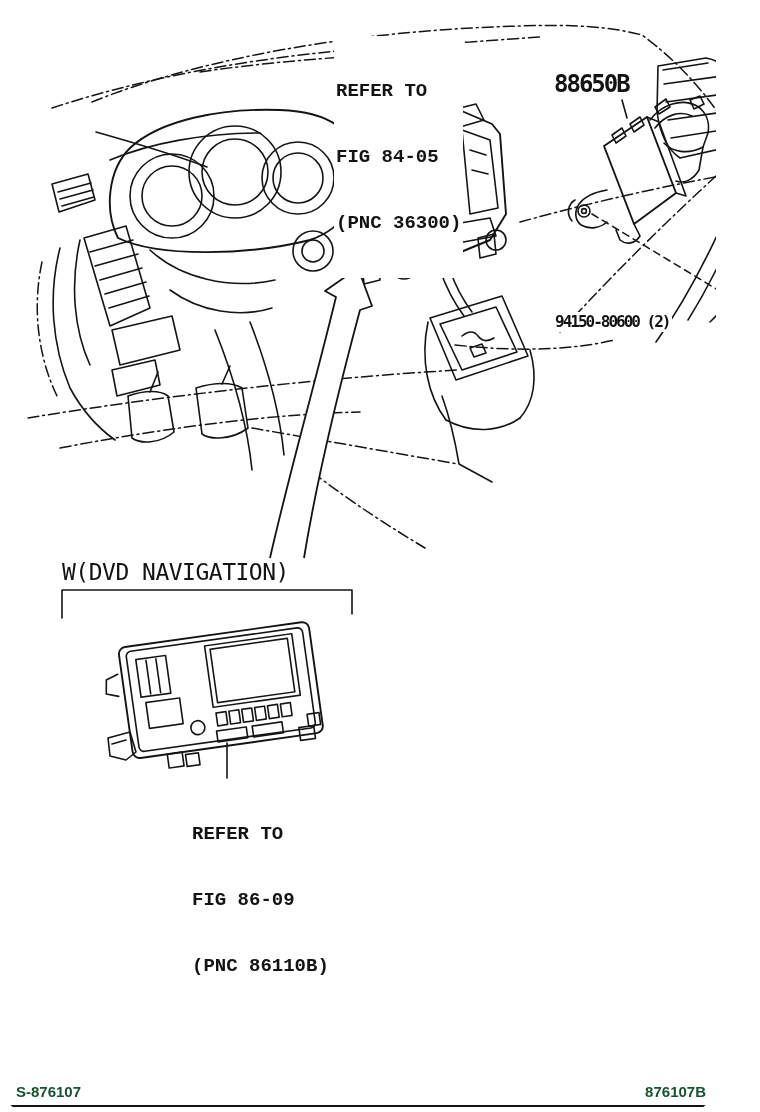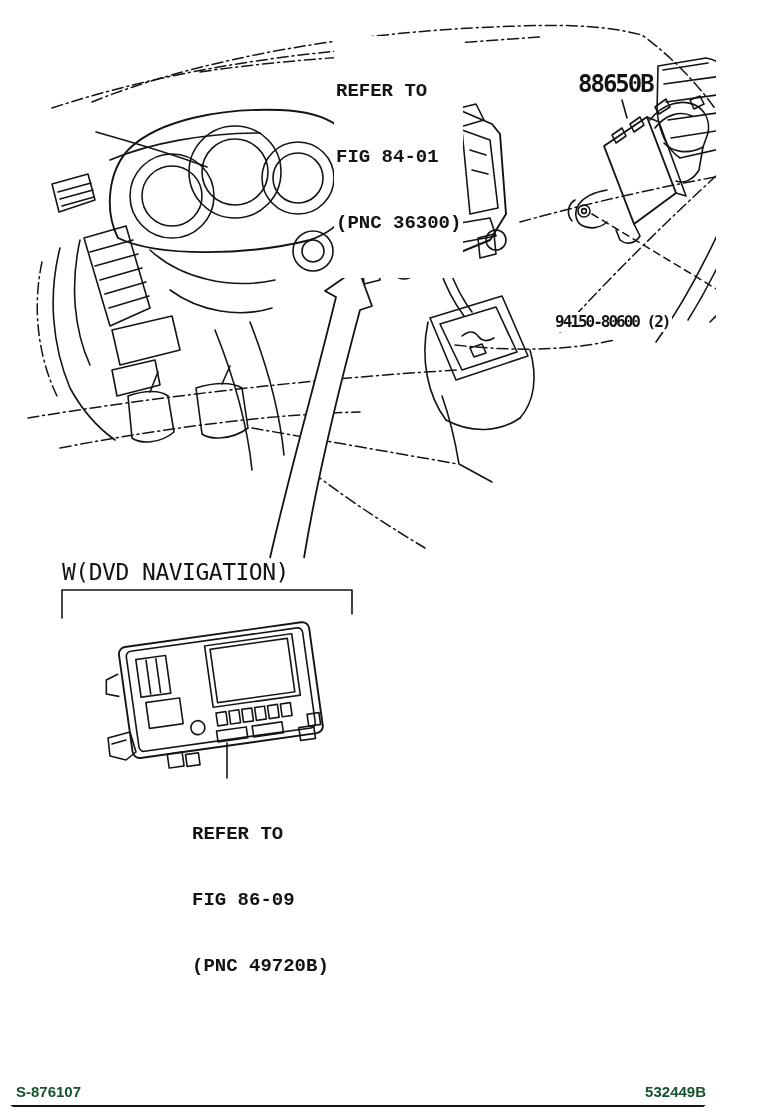--- a/index.html
+++ b/index.html
@@ -211,33 +211,33 @@
       <rect class="ln" x="178" y="92" width="12" height="12"></rect>
     </g>
     <g>
       <path class="ln" d="M108,738 L130,732 L136,752 L126,760 L110,756 Z"></path>
       <path class="ln" d="M112,744 L126,740"></path>
     </g>
   </svg>
 
   <div class="callout" style="left:334px;top:36px;">
     <span style="display:block">REFER TO</span>
-    <span style="display:block">FIG 84-01</span>
+    <span style="display:block">FIG 84-05</span>
     <span style="display:block">(PNC 36300)</span>
   </div>
 
-  <div class="partnum pn-big" style="left:576px;top:72px;">88650B</div>
+  <div class="partnum pn-big" style="left:552px;top:72px;">88650B</div>
 
   <div class="partnum pn-mid" style="left:553px;top:312px;">94150-80600 (2)</div>
 
   <div class="variant" style="left:60px;top:562px;">W(DVD NAVIGATION)</div>
 
   <div class="callout" style="left:190px;top:779px;">
     <span style="display:block">REFER TO</span>
     <span style="display:block">FIG 86-09</span>
-    <span style="display:block">(PNC 49720B)</span>
+    <span style="display:block">(PNC 86110B)</span>
   </div>
 
   <div class="footer-code" style="left:16px;top:1084px;">S-876107</div>
-  <div class="footer-code" style="right:10px;top:1084px;position:absolute;">532449B</div>
+  <div class="footer-code" style="right:10px;top:1084px;position:absolute;">876107B</div>
   <div class="bottom-rule"></div>
 
 </div>
 
 </body></html>

